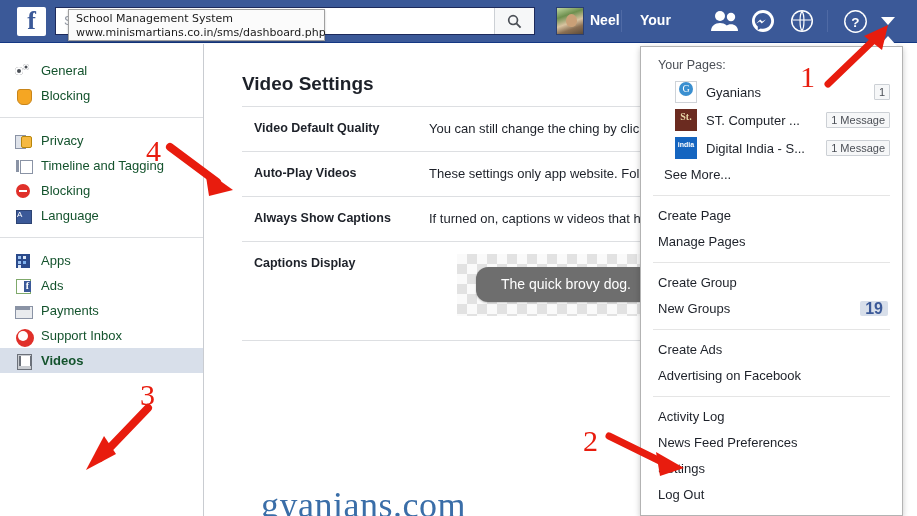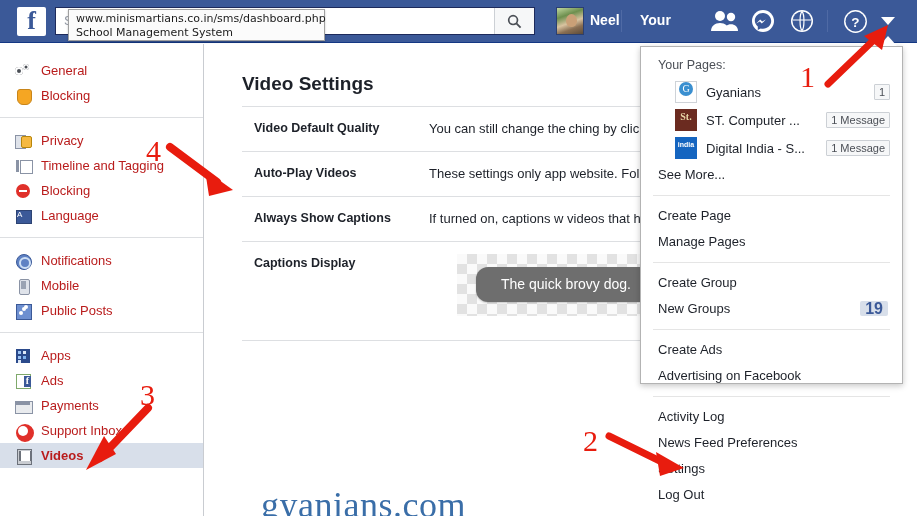--- a/index.html
+++ b/index.html
@@ -90,21 +90,21 @@
     position:absolute; left:0; top:44px; width:204px; height:472px;
     background:#ffffff; border-right:1px solid #c9ccd1;
     padding-top:14px;
   }
   .nav-group { padding:0 0 0 0; }
   .nav-group + .nav-group { border-top:1px solid #dddfe2; margin-top:9px; padding-top:10px; }
   .side-item {
     display:flex; align-items:center; height:25px; padding-left:15px;
     font-size:13px; color:#1d2129;
   }
-  .side-item .lbl { color:#b91c1c; }
+  .side-item .lbl { color:#14532d; }
   .side-item.active { background:#d8dfea; }
   .side-item.active .lbl { font-weight:bold; }
   .ico { width:17px; height:16px; margin-right:9px; position:relative; flex:0 0 17px; }
 
   
   .ico-general::before{content:"";position:absolute;left:0;top:4px;width:8px;height:8px;border-radius:50%;background:#4b4f56;box-shadow:inset 0 0 0 2px #fff;}
   .ico-general::after{content:"";position:absolute;left:8px;top:1px;width:6px;height:6px;border-radius:50%;background:#4b4f56;box-shadow:inset 0 0 0 1.5px #fff;}
   .ico-security::before{content:"";position:absolute;left:2px;top:1px;width:13px;height:14px;background:#f5a623;border-radius:3px 3px 6px 6px;border:1px solid #c8851a;}
   .ico-privacy::before{content:"";position:absolute;left:0;top:2px;width:9px;height:12px;background:#dfe3ea;border:1px solid #8a93a5;}
   .ico-privacy::after{content:"";position:absolute;left:6px;top:3px;width:9px;height:10px;background:#f5b942;border:1px solid #b8860b;border-radius:2px;}
@@ -159,21 +159,21 @@
     box-shadow:0 1px 2px rgba(0,0,0,.2);
   }
   .watermark {
     position:absolute; left:40px; top:404px;
     font-family:"Liberation Serif", serif;
     font-size:36px; color:#3a6ea8; letter-spacing:.5px;margin-top:36px;
   }
 
   
   .dropdown {
-    position:absolute; left:640px; top:46px; width:263px; height:338px;
+    position:absolute; left:640px; top:46px; width:263px; height:470px;
     background:#ffffff; border:1px solid #b3b3b3;
     box-shadow:0 2px 6px rgba(0,0,0,.22);
     z-index:20; padding:9px 0 0 0;
   }
   .dd-head { font-size:12.5px; color:#4b4f56; padding:2px 0 6px 17px; }
   .dd-page { display:flex; align-items:center; height:28px; padding-left:34px; }
   .dd-thumb { width:22px; height:22px; flex:0 0 22px; margin-right:9px; }
   .thumb-gyanians { background:#ffffff; border:1px solid #cfd3d8; position:relative; }
   .thumb-gyanians::after{content:"G";position:absolute;left:3px;top:0px;width:14px;height:14px;border-radius:50%;background:#3a8fd0;color:#fff;font-size:10px;line-height:14px;text-align:center;font-family:"Liberation Serif",serif;}
   .thumb-st { background:#6b2b20; position:relative; }
@@ -257,22 +257,22 @@
           <text x="12" y="17" font-size="13" font-weight="bold" fill="#fff" text-anchor="middle" font-family="Liberation Sans, sans-serif">?</text>
         </svg>
     </span>
     <div class="caret-down"></div>
   </div>
   <div class="caret-tip">
       <i></i>
     </div>
 
   <div class="tooltip">
+    <div>School Management System</div>
     <div>www.minismartians.co.in/sms/dashboard.php</div>
-    <div>School Management System</div>
   </div>
 
   <div class="sidebar">
 
     <div class="nav-group">
       <div class="side-item">
         <span class="ico ico-general"></span>
         <span class="lbl">General</span>
       </div>
       <div class="side-item">
@@ -293,34 +293,20 @@
       <div class="side-item">
         <span class="ico ico-blocking"></span>
         <span class="lbl">Blocking</span>
       </div>
       <div class="side-item">
         <span class="ico ico-language"></span>
         <span class="lbl">Language</span>
       </div>
     </div>
 
-    <div class="nav-group">
-      <div class="side-item">
-        <span class="ico ico-notif"></span>
-        <span class="lbl">Notifications</span>
-      </div>
-      <div class="side-item">
-        <span class="ico ico-mobile"></span>
-        <span class="lbl">Mobile</span>
-      </div>
-      <div class="side-item">
-        <span class="ico ico-public"></span>
-        <span class="lbl">Public Posts</span>
-      </div>
-    </div>
 
     <div class="nav-group">
       <div class="side-item">
         <span class="ico ico-apps"></span>
         <span class="lbl">Apps</span>
       </div>
       <div class="side-item">
         <span class="ico ico-ads"></span>
         <span class="lbl">Ads</span>
       </div>
@@ -382,21 +368,21 @@
       <span class="dd-thumb thumb-st"></span>
       <span class="pname">ST. Computer ...</span>
       <span class="badge-box">1 Message</span>
     </div>
     <div class="dd-page">
       <span class="dd-thumb thumb-di"></span>
       <span class="pname">Digital India - S...</span>
       <span class="badge-box">1 Message</span>
     </div>
 
-    <div class="dd-item" style="padding-left:17px;">See More...</div>
+    <div class="dd-item" style="padding-left:17px;margin-left:6px;">See More...</div>
 
     <div class="dd-sep"></div>
     <div class="dd-item" style="padding-left:17px;">Create Page</div>
     <div class="dd-item" style="padding-left:17px;">Manage Pages</div>
 
     <div class="dd-sep"></div>
     <div class="dd-item" style="padding-left:17px;">Create Group</div>
     <div class="dd-item" style="padding-left:17px;">
       <span>New Groups</span>
       <span class="cnt">19</span>

